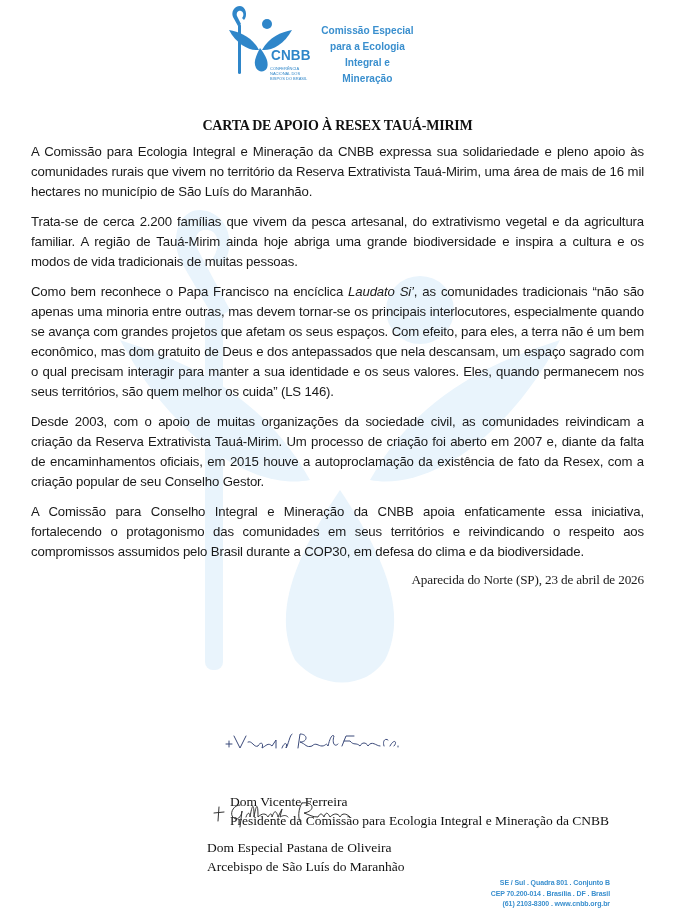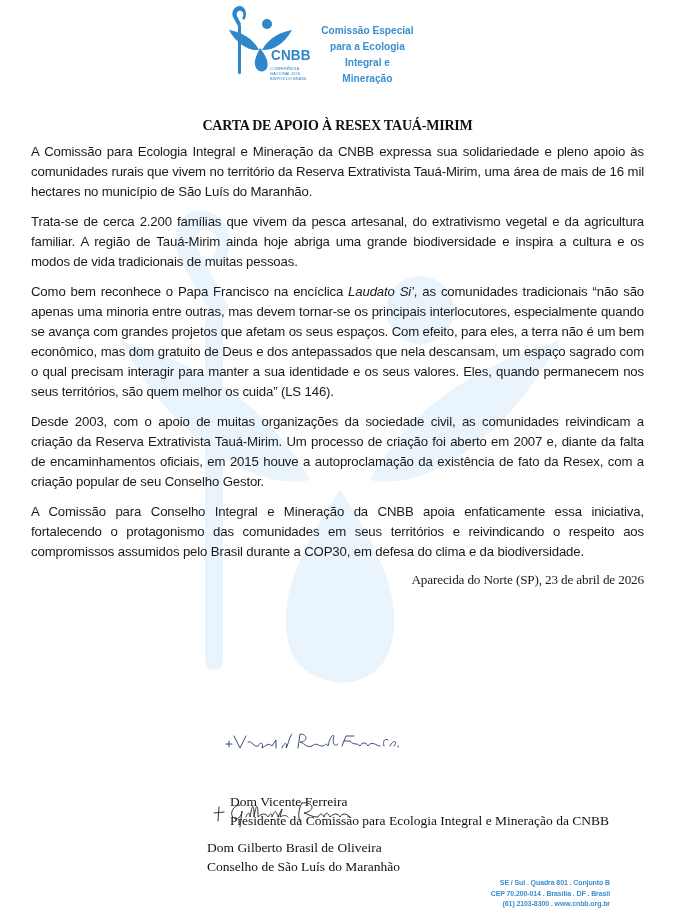--- a/index.html
+++ b/index.html
@@ -98,22 +98,22 @@
 
   <svg class="sig-img sig2-img" width="150" height="34" viewBox="0 0 150 34">
     <g fill="none" stroke="#333" stroke-width="1" stroke-linecap="round">
       <path d="M4 18 L14 17 M9 12 L8 26"></path>
       <path d="M30 10 C22 10 18 22 26 24 C30 24 32 18 32 16 L30 32"></path>
       <path d="M36 22 C38 16 40 18 40 22 C42 10 44 6 44 22 C46 10 48 6 48 22 C52 18 56 18 58 22 C60 18 62 18 62 22 C64 16 66 14 68 22 L72 14 L70 22 C74 20 76 20 78 22"></path>
       <path d="M92 8 C88 14 88 24 90 26 M92 8 C104 6 106 16 94 18 C100 20 102 22 108 22 C110 18 112 18 114 22 C116 16 118 18 120 22 C124 18 128 18 130 22 C132 18 136 18 140 22"></path>
     </g>
   </svg>
   <div class="sig sig2">
-    <div>Dom Gilberto Brasil de Oliveira</div>
-    <div>Conselho de São Luís do Maranhão</div>
+    <div>Dom Especial Pastana de Oliveira</div>
+    <div>Arcebispo de São Luís do Maranhão</div>
   </div>
 
   <div class="footer">
     <div>SE / Sul . Quadra 801 . Conjunto B</div>
     <div>CEP 70.200-014 . Brasília . DF . Brasil</div>
     <div>(61) 2103-8300 . www.cnbb.org.br</div>
   </div>
 
 </div>
 

